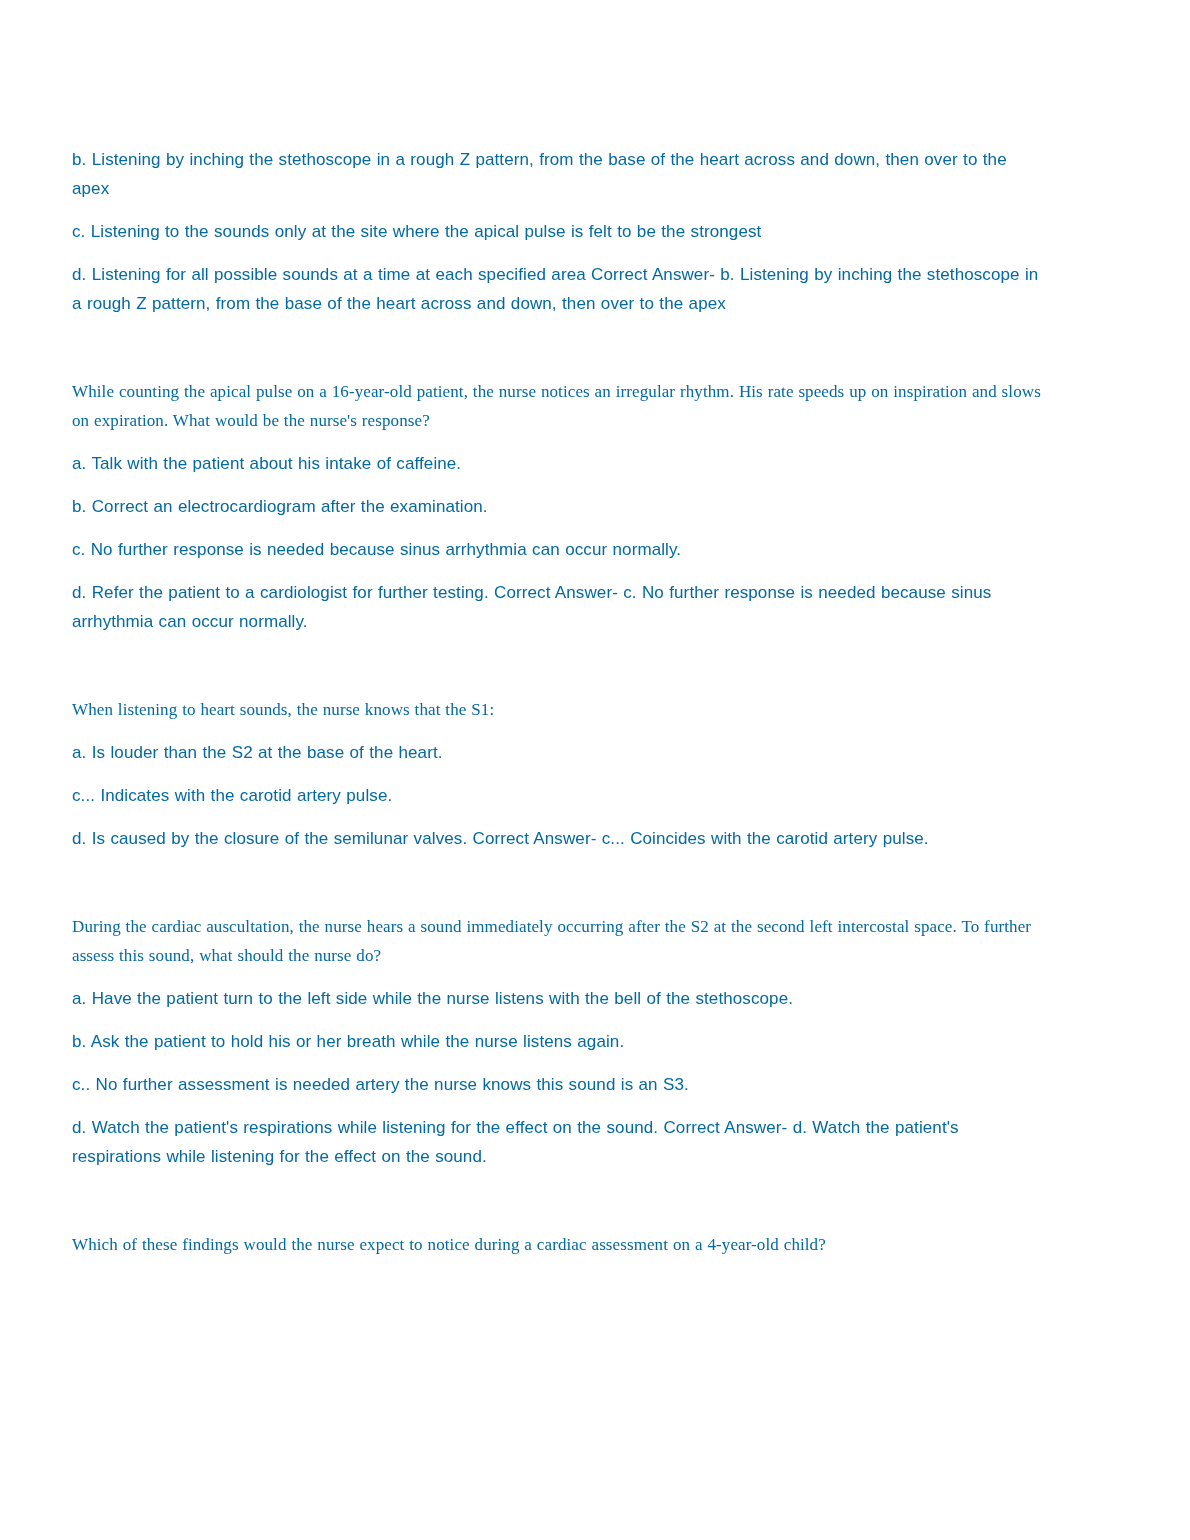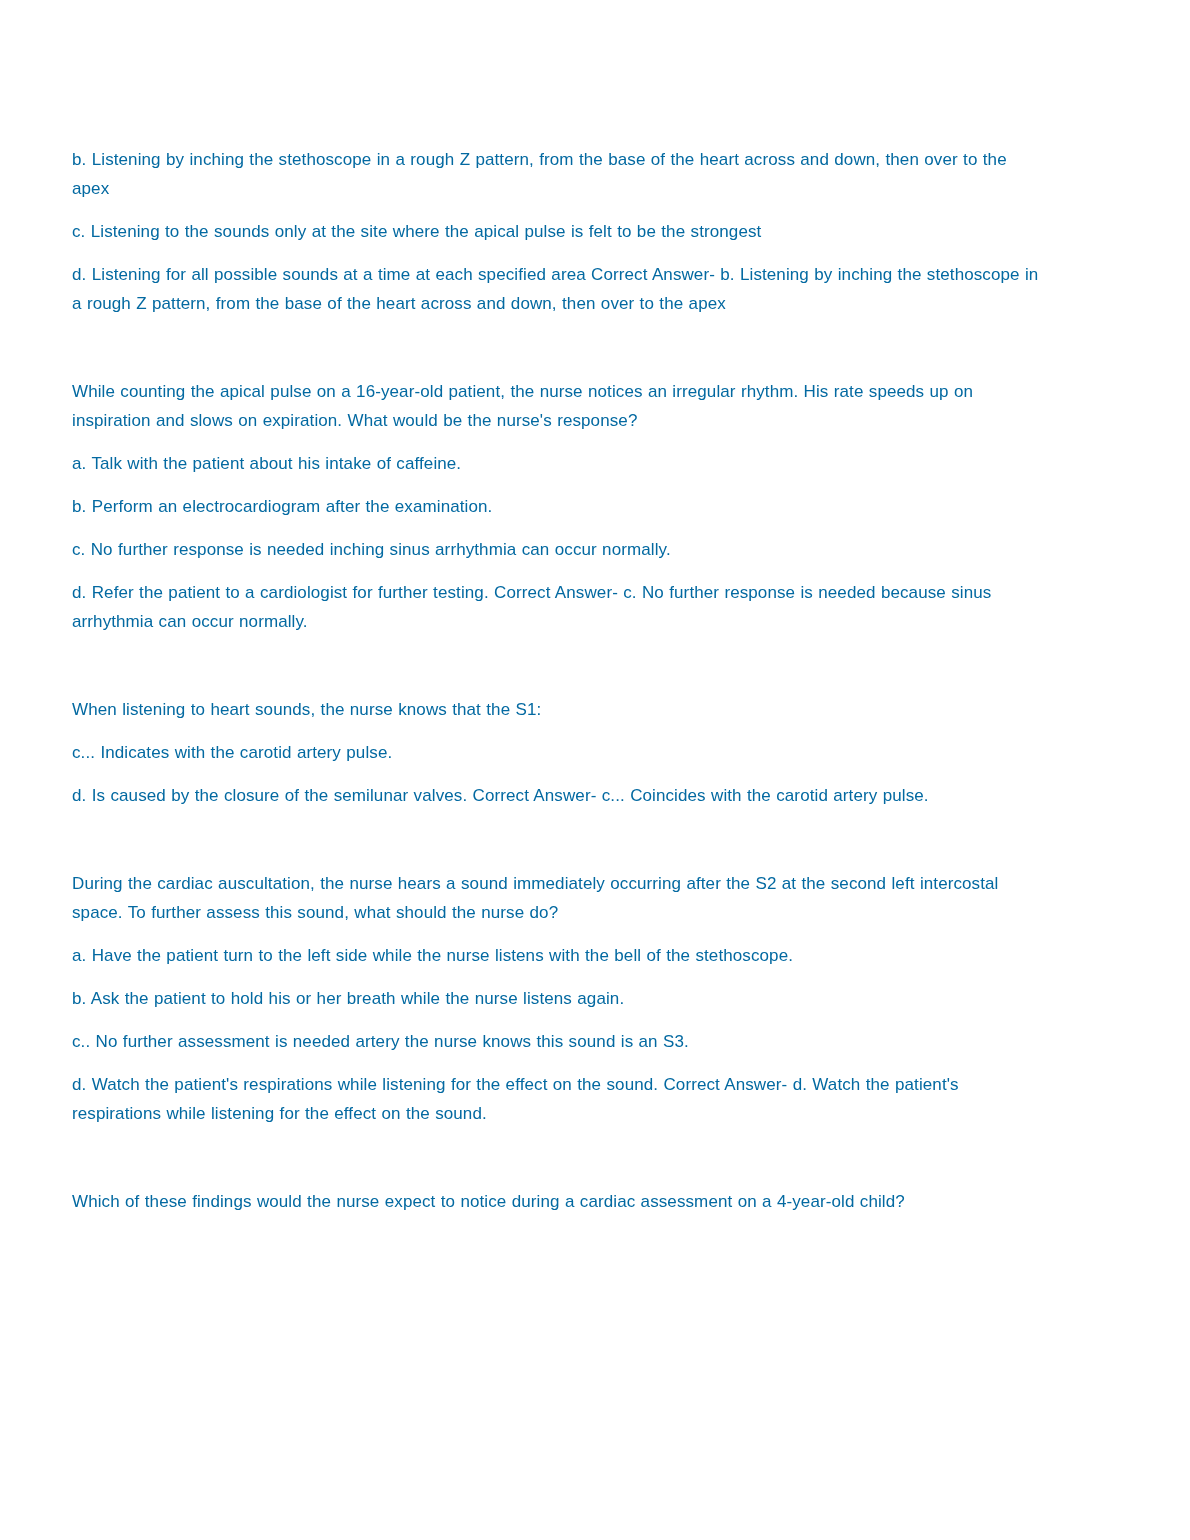--- a/index.html
+++ b/index.html
@@ -22,38 +22,40 @@
   .doc p {
     margin: 0 0 14px 0;
     font-size: 17px;
     line-height: 29px;
     font-weight: 400;
     letter-spacing: 0.1px;
     word-spacing: 0.5px;
   }
   .doc p.section-start {
     margin-top: 59px;
+    font-family: Liberation Serif, serif;
   }
 </style>
 </head>
 <body>
 
 <div class="page">
   <div class="doc">
     <p>b. Listening by inching the stethoscope in a rough Z pattern, from the base of the heart across and down, then over to the apex</p>
     <p>c. Listening to the sounds only at the site where the apical pulse is felt to be the strongest</p>
     <p>d. Listening for all possible sounds at a time at each specified area Correct Answer- b. Listening by inching the stethoscope in a rough Z pattern, from the base of the heart across and down, then over to the apex</p>
 
     <p class="section-start">While counting the apical pulse on a 16-year-old patient, the nurse notices an irregular rhythm. His rate speeds up on inspiration and slows on expiration. What would be the nurse's response?</p>
     <p>a. Talk with the patient about his intake of caffeine.</p>
-    <p>b. Perform an electrocardiogram after the examination.</p>
-    <p>c. No further response is needed inching sinus arrhythmia can occur normally.</p>
+    <p>b. Correct an electrocardiogram after the examination.</p>
+    <p>c. No further response is needed because sinus arrhythmia can occur normally.</p>
     <p>d. Refer the patient to a cardiologist for further testing. Correct Answer- c. No further response is needed because sinus arrhythmia can occur normally.</p>
 
     <p class="section-start">When listening to heart sounds, the nurse knows that the S1:</p>
+    <p>a. Is louder than the S2 at the base of the heart.</p>
     <p>c... Indicates with the carotid artery pulse.</p>
     <p>d. Is caused by the closure of the semilunar valves. Correct Answer- c... Coincides with the carotid artery pulse.</p>
 
     <p class="section-start">During the cardiac auscultation, the nurse hears a sound immediately occurring after the S2 at the second left intercostal space. To further assess this sound, what should the nurse do?</p>
     <p>a. Have the patient turn to the left side while the nurse listens with the bell of the stethoscope.</p>
     <p>b. Ask the patient to hold his or her breath while the nurse listens again.</p>
     <p>c.. No further assessment is needed artery the nurse knows this sound is an S3.</p>
     <p>d. Watch the patient's respirations while listening for the effect on the sound. Correct Answer- d. Watch the patient's respirations while listening for the effect on the sound.</p>
 
     <p class="section-start">Which of these findings would the nurse expect to notice during a cardiac assessment on a 4-year-old child?</p>

